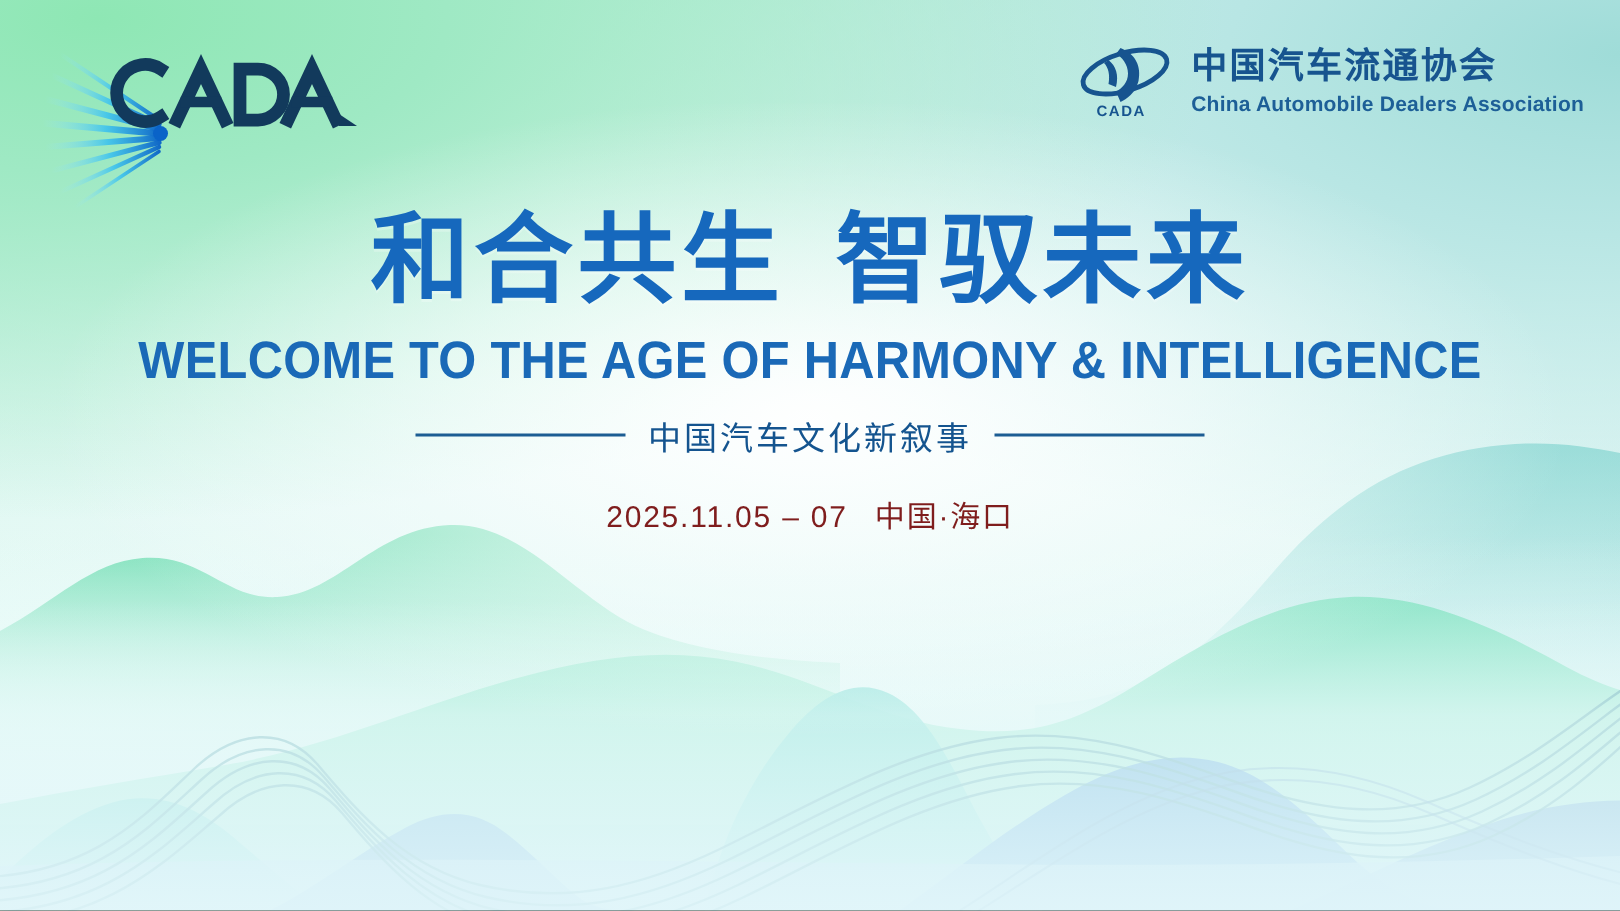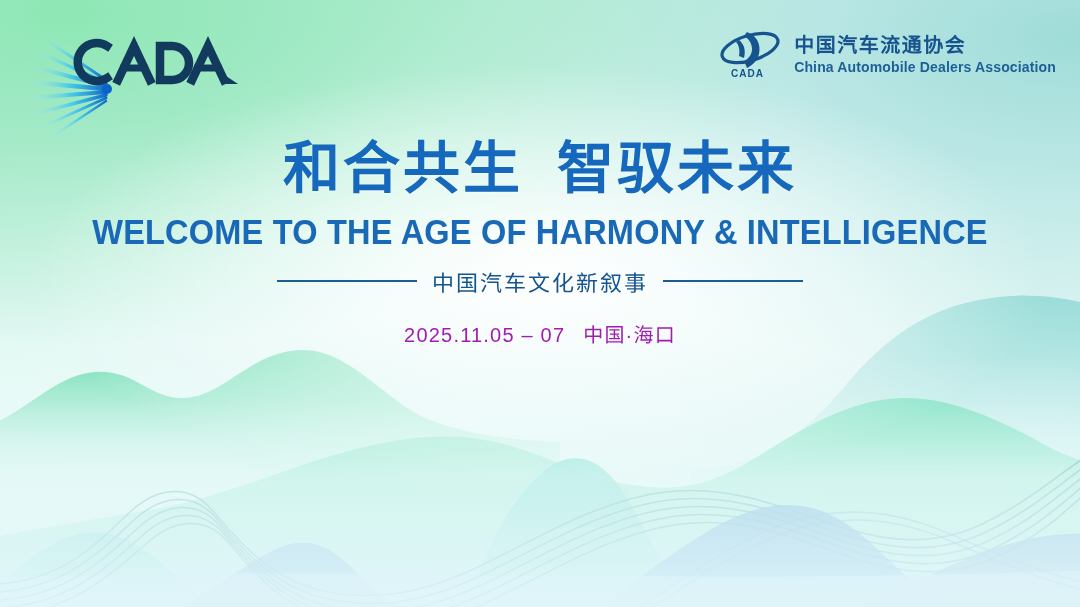--- a/index.html
+++ b/index.html
@@ -88,21 +88,21 @@
   .assoc-logo {
     position: absolute;
     right: 24px;
     top: 28px;
     display: flex;
     align-items: center;
     gap: 9px;
   }
   .assoc-text { line-height: 1; }
   .assoc-cn {
-    font-size: 20px;
+    font-size: 24px;
     font-weight: 700;
     color: #17548f;
     letter-spacing: 1.5px;
     white-space: nowrap;
   }
   .assoc-en {
     margin-top: 5px;
     font-size: 14px;
     font-weight: 600;
     color: #1d5f97;
@@ -111,21 +111,21 @@
   }
 
   
   .center {
     position: absolute;
     left: 0; right: 0;
     top: 140px;
     text-align: center;
   }
   .headline {
-    font-size: 57px;
+    font-size: 66px;
     font-weight: 900;
     color: #1668bd;
     letter-spacing: 3px;
     line-height: 1;
     margin: 0;
     white-space: nowrap;
     text-shadow: 0 2px 0 rgba(255,255,255,.25);
   }
   .headline .gap { display: inline-block; width: 34px; }
   .subtitle-en {
@@ -154,21 +154,21 @@
     font-size: 22px;
     font-weight: 500;
     color: #14548f;
     letter-spacing: 2px;
     white-space: nowrap;
   }
   .dateline {
     margin-top: 22px;
     font-size: 20px;
     font-weight: 500;
-    color: #a21caf;
+    color: #7f1d1d;
     letter-spacing: 1.2px;
     white-space: nowrap;
   }
   .dateline .sep { display: inline-block; width: 18px; }
 </style>
 </head>
 <body>
 
 <div id="poster">
 

